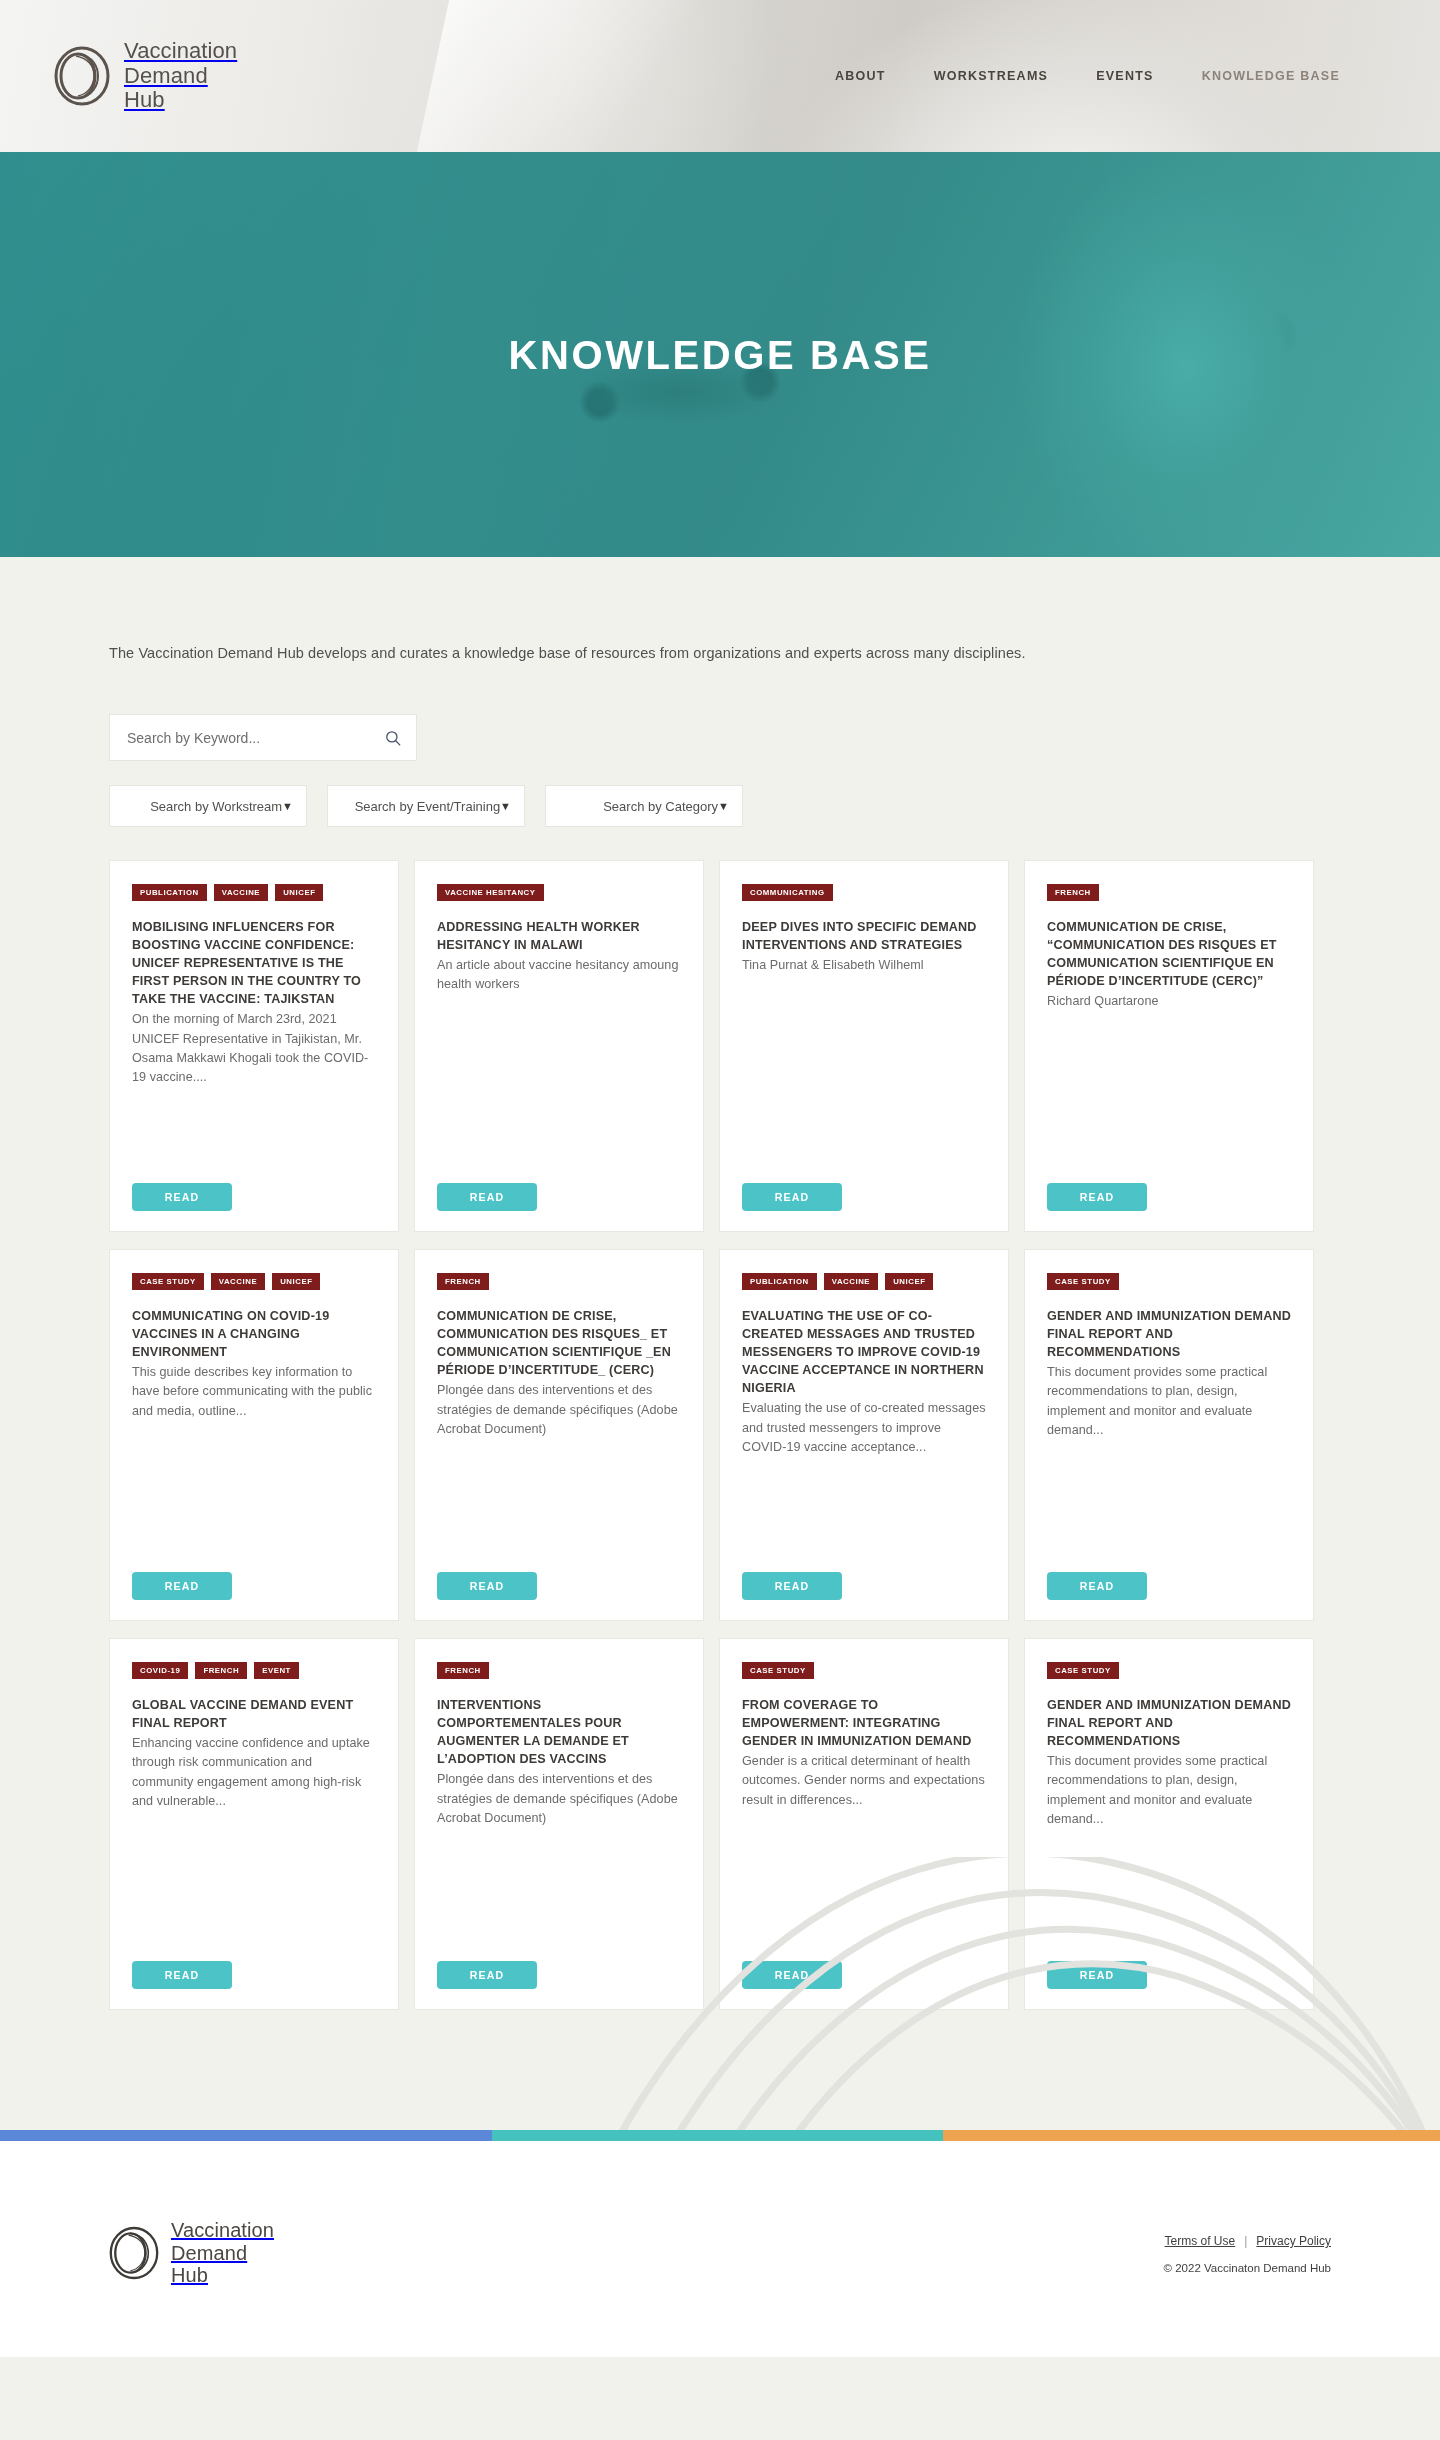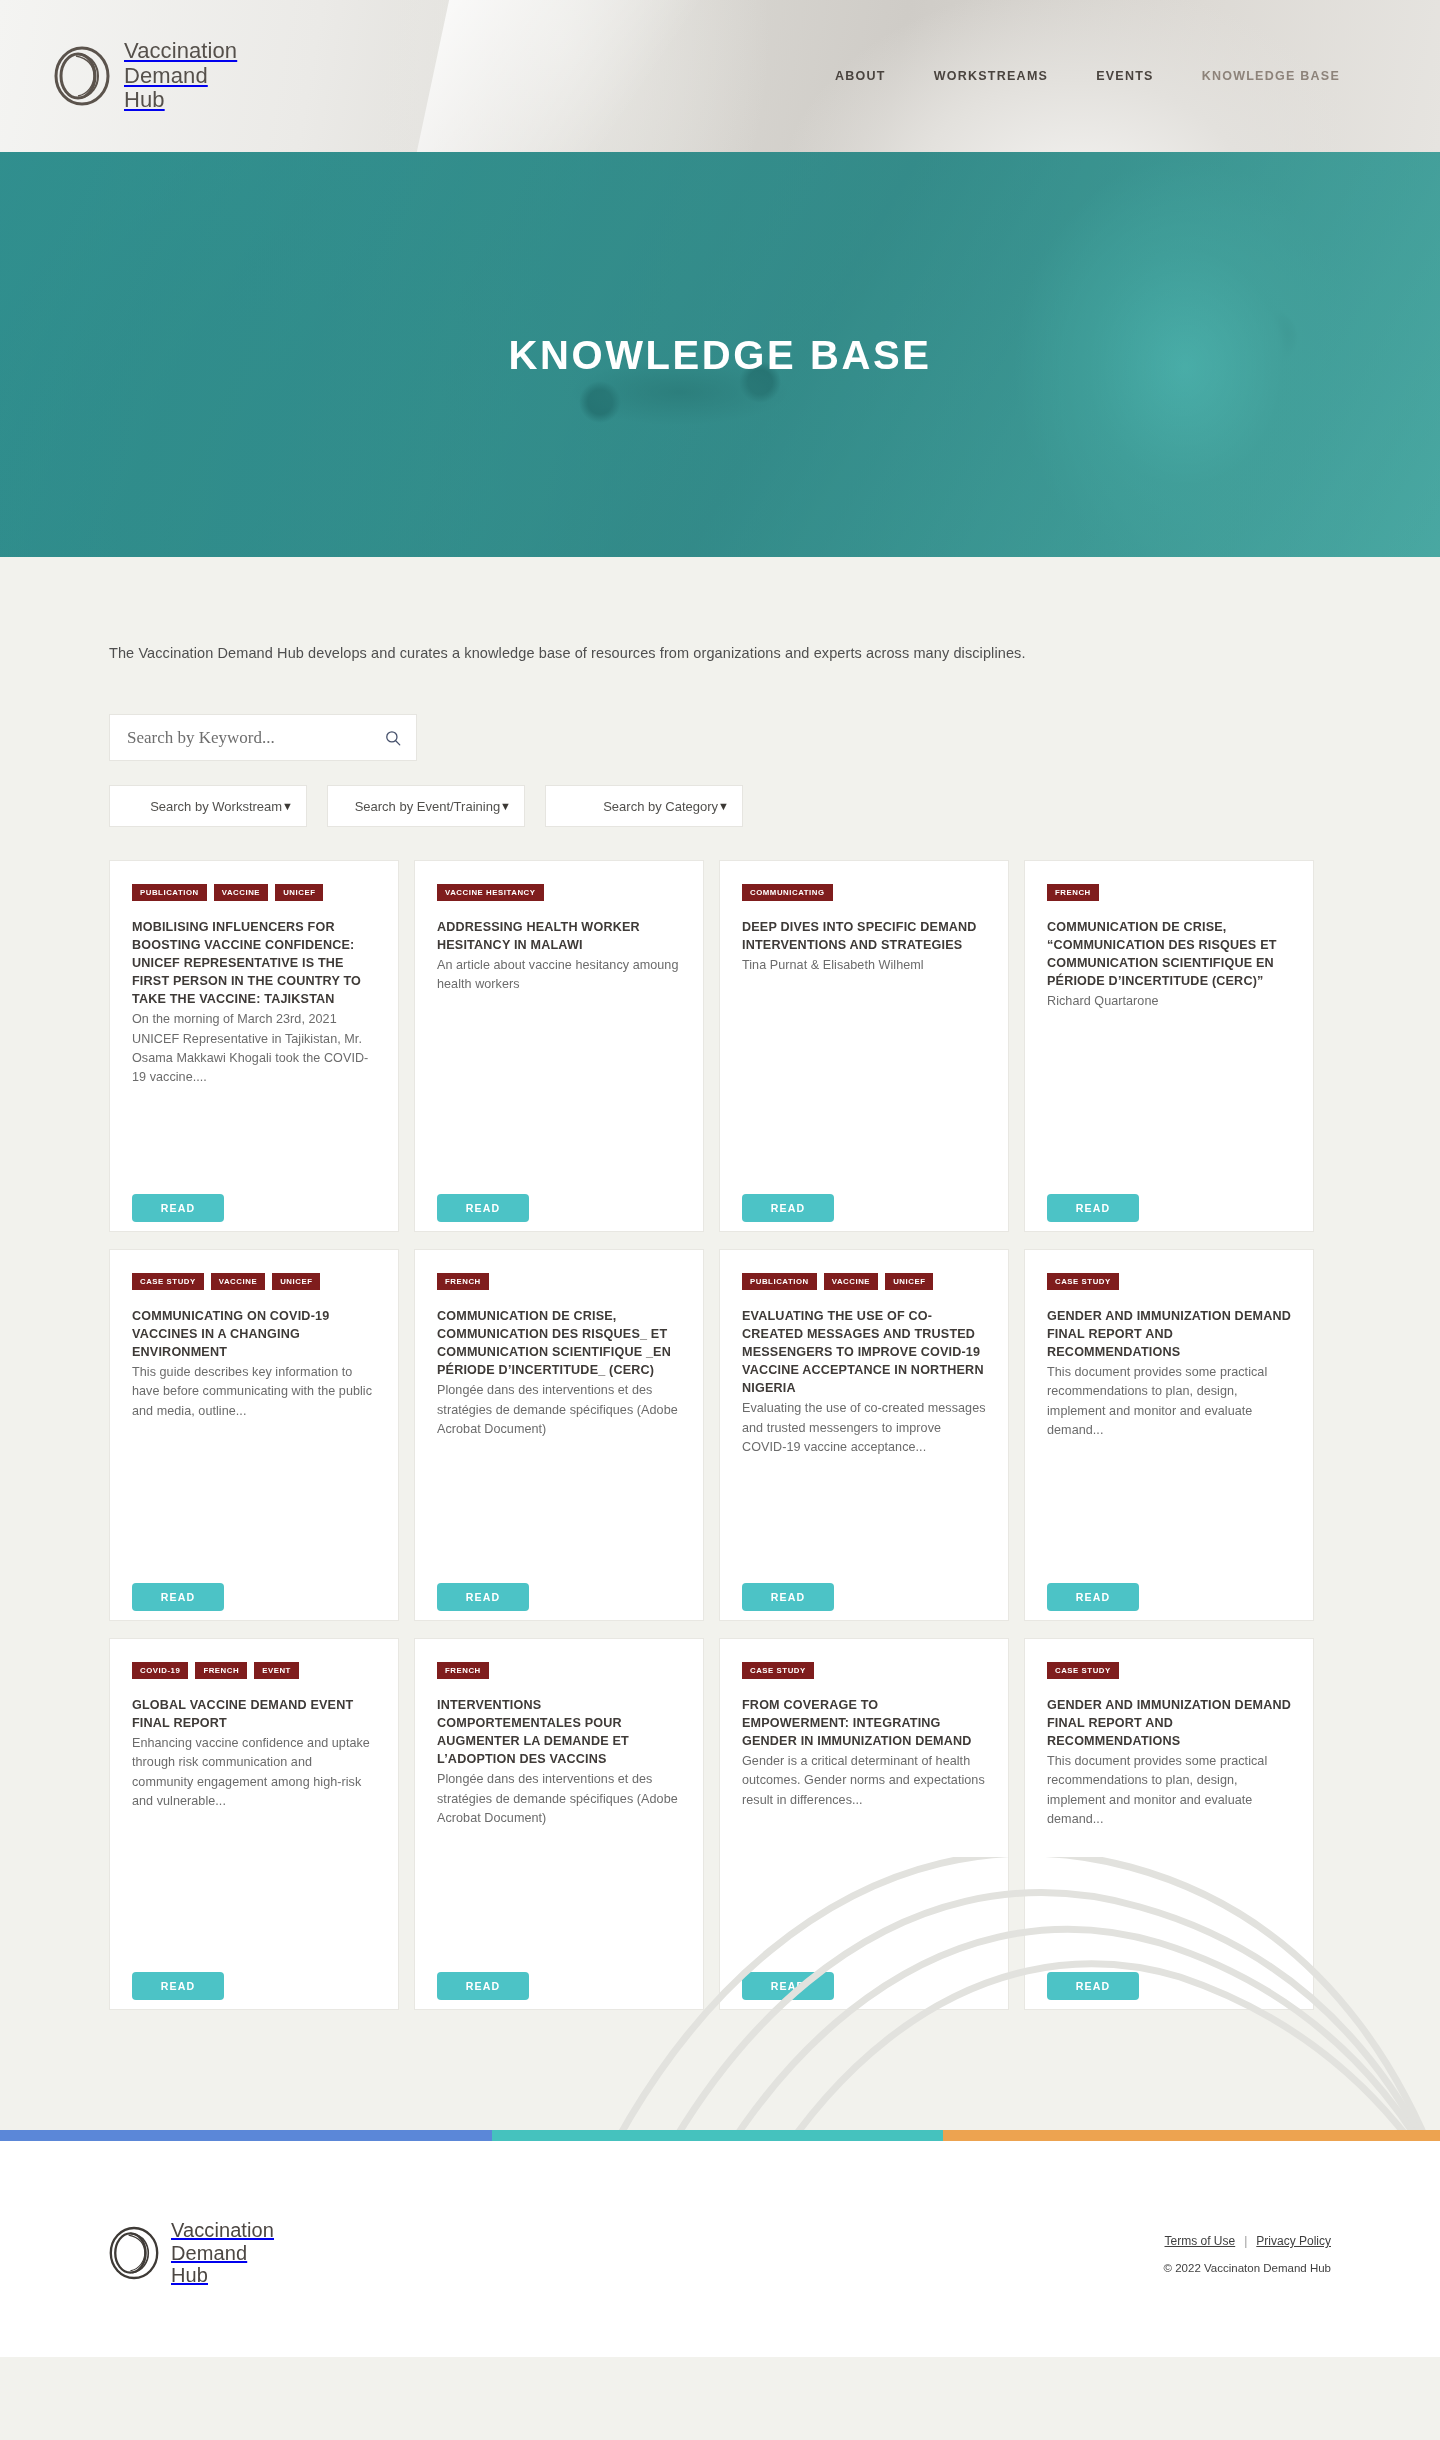--- a/index.html
+++ b/index.html
@@ -134,22 +134,22 @@
     border: 1px solid #e6e5e0;
     display: flex;
     align-items: center;
     padding: 0 14px 0 17px;
   }
   .search-box input {
     flex: 1 1 auto;
     border: none;
     outline: none;
     background: transparent;
-    font-family: Liberation Serif, serif;
-    font-size: 17px;
+    font-family: Liberation Sans, sans-serif;
+    font-size: 14px;
     color: #ef4444;
   }
   .search-box input::placeholder { color: #6e6e6e; }
   .search-icon { width: 18px; height: 18px; flex: none; color: #45506b; }
 
   
   .filter-row {
     margin-top: 24px;
     display: flex;
     gap: 20px;
@@ -219,23 +219,23 @@
   }
   .card-desc {
     margin-top: 2px;
     font-size: 12.6px;
     line-height: 1.53;
     color: #6b6b6b;
     letter-spacing: .05px;
   }
   .card-spacer { flex: 1 1 auto; min-height: 16px; }
   .read-btn {
-    width: 92px;
+    width: 100px;
     height: 28px;
-    margin-bottom: 9px;
+    margin-bottom: 20px;
     background: #4cc3c6;
     color: #ffffff;
     border: none;
     border-radius: 4px;
     font-family: "Liberation Sans", sans-serif;
     font-size: 10.6px;
     font-weight: 700;
     letter-spacing: 1.1px;
     cursor: pointer;
   }

